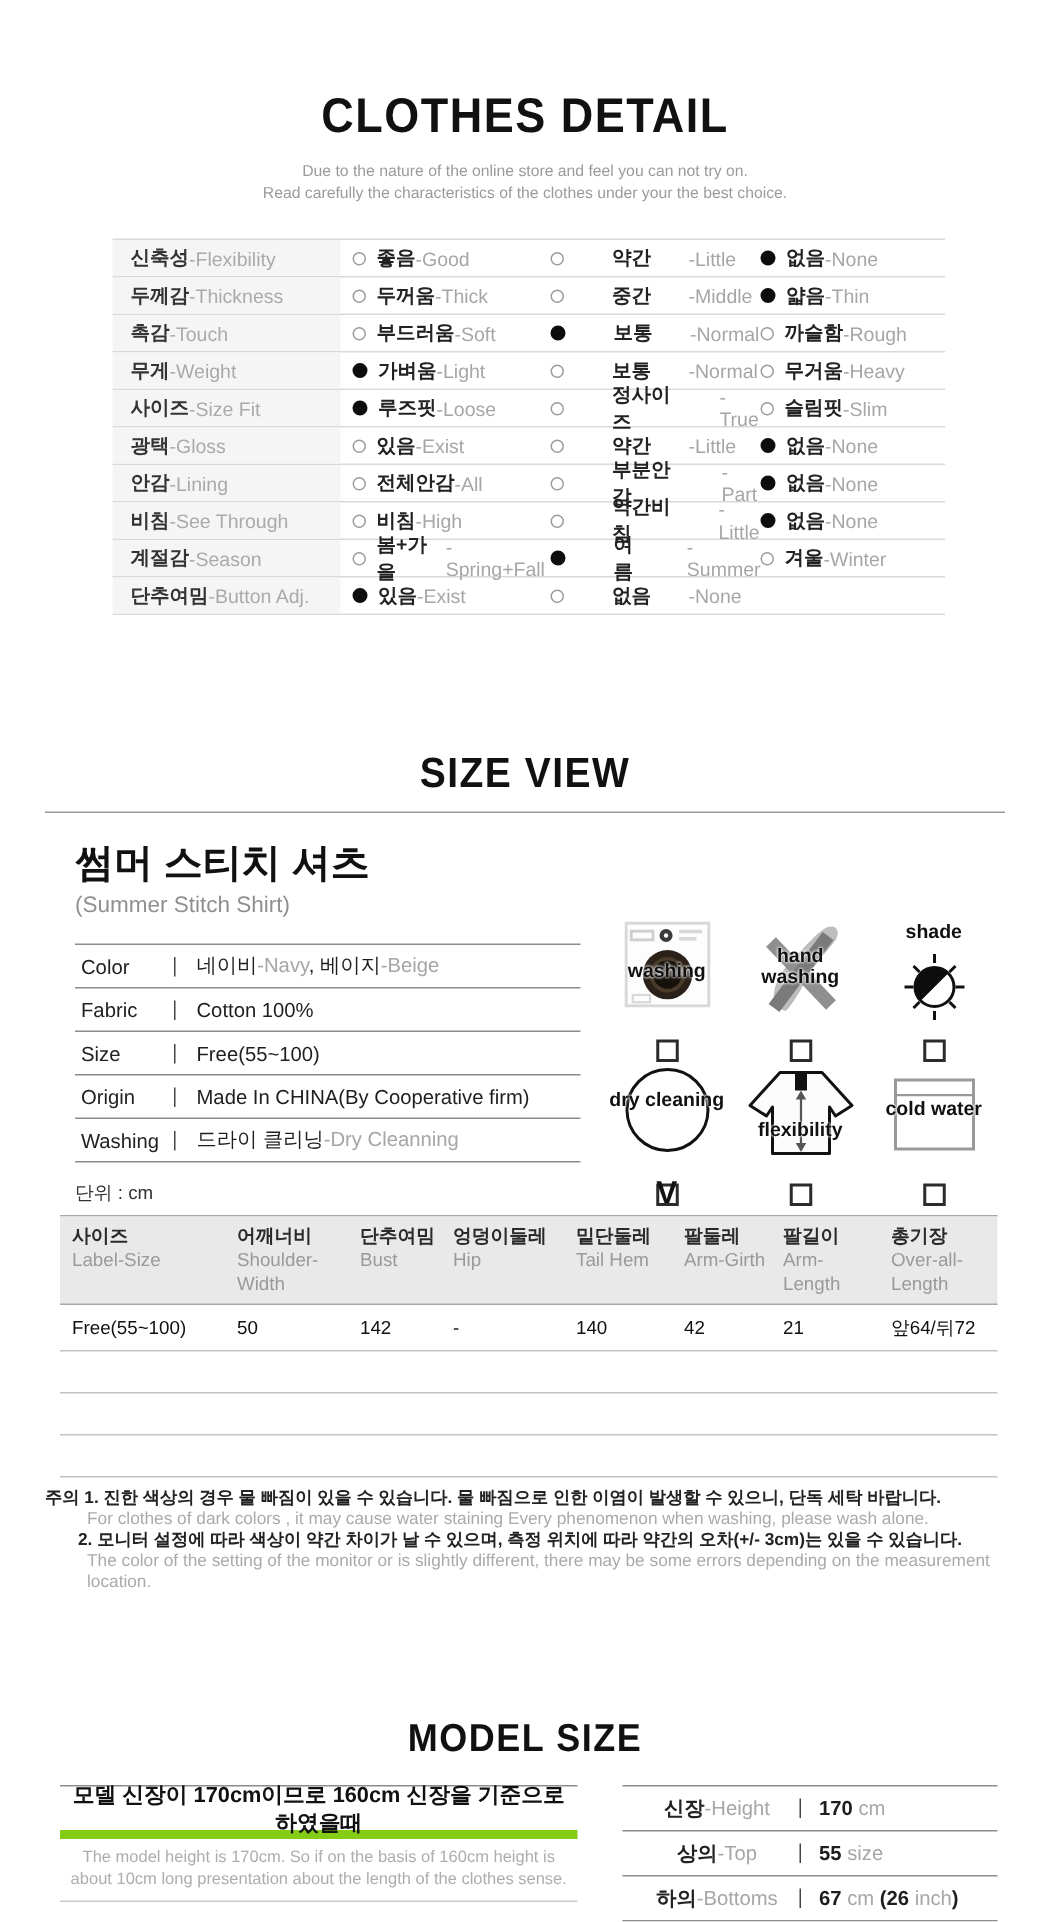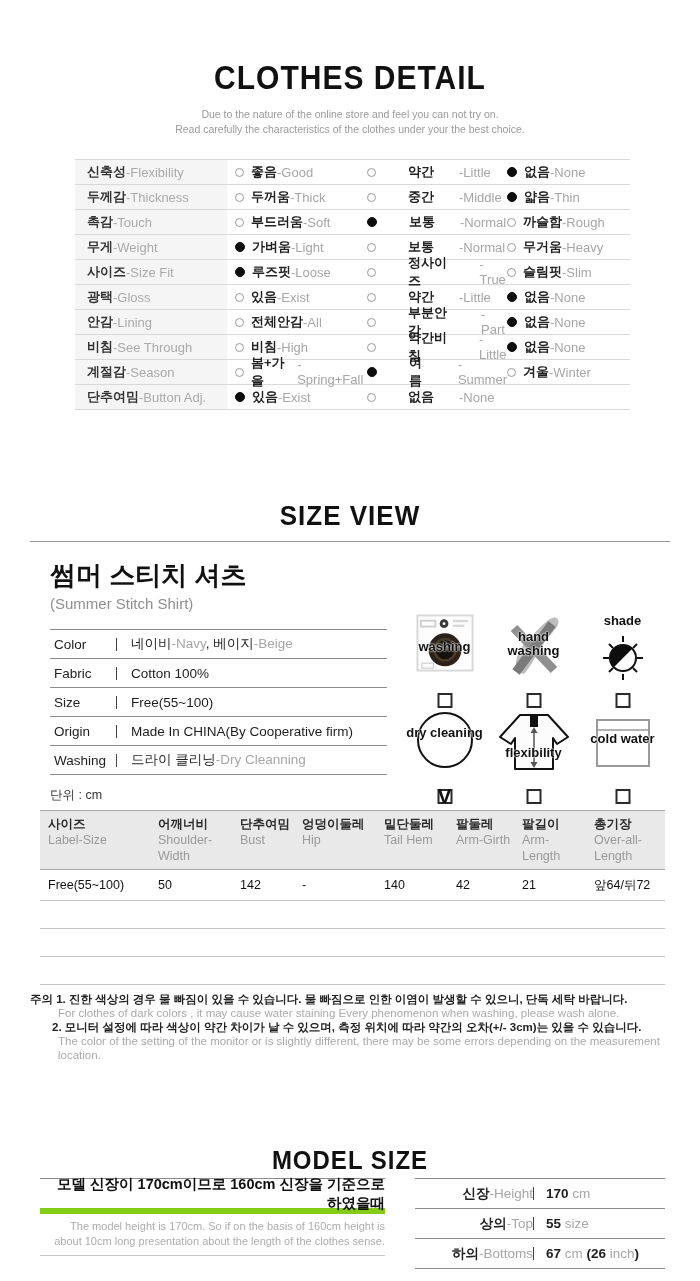--- a/index.html
+++ b/index.html
@@ -80,21 +80,21 @@
   .st-filler { height:28px; border-bottom:1px solid #c4c4c4; }
 
   
   .notes { margin:7px 28px 0 30px; font-size:11.5px; line-height:1.22; }
   .note-ko { color:#222; font-weight:700; }
   .note-en { color:#aaa; font-weight:400; }
   .ind1 { padding-left:28px; } .ind2 { padding-left:22px; }
 
   
   .model { margin-top:84px; text-align:center; }
-  .model-cols { display:flex; margin:4px 35px 0 40px; text-align:right; }
+  .model-cols { display:flex; margin:16px 35px 0 40px; text-align:center; }
   .m-left { width:345px; }
   .m-row { border-top:1px solid #8c8c8c; height:30px; display:flex; align-items:center;
            font-size:14.5px; font-weight:700; color:#111; }
   .m-note { border-top:6px solid #84cc16; border-bottom:1px solid #c9c9c9;
             padding:5px 0 6px 0; font-size:11px; line-height:1.35; color:#adadad; }
   .m-right { width:250px; margin-left:30px; border-bottom:1px solid #8c8c8c; }
   .mr-row { display:flex; align-items:center; height:30px; border-top:1px solid #8c8c8c; font-size:13.5px; }
   .mr-label { width:118px; padding-left:8px; }
   .mr-label .txt-d { font-weight:700; color:#222; }
   .mr-bar { width:1px; height:13px; background:#444; margin-right:12px; flex:none; }

